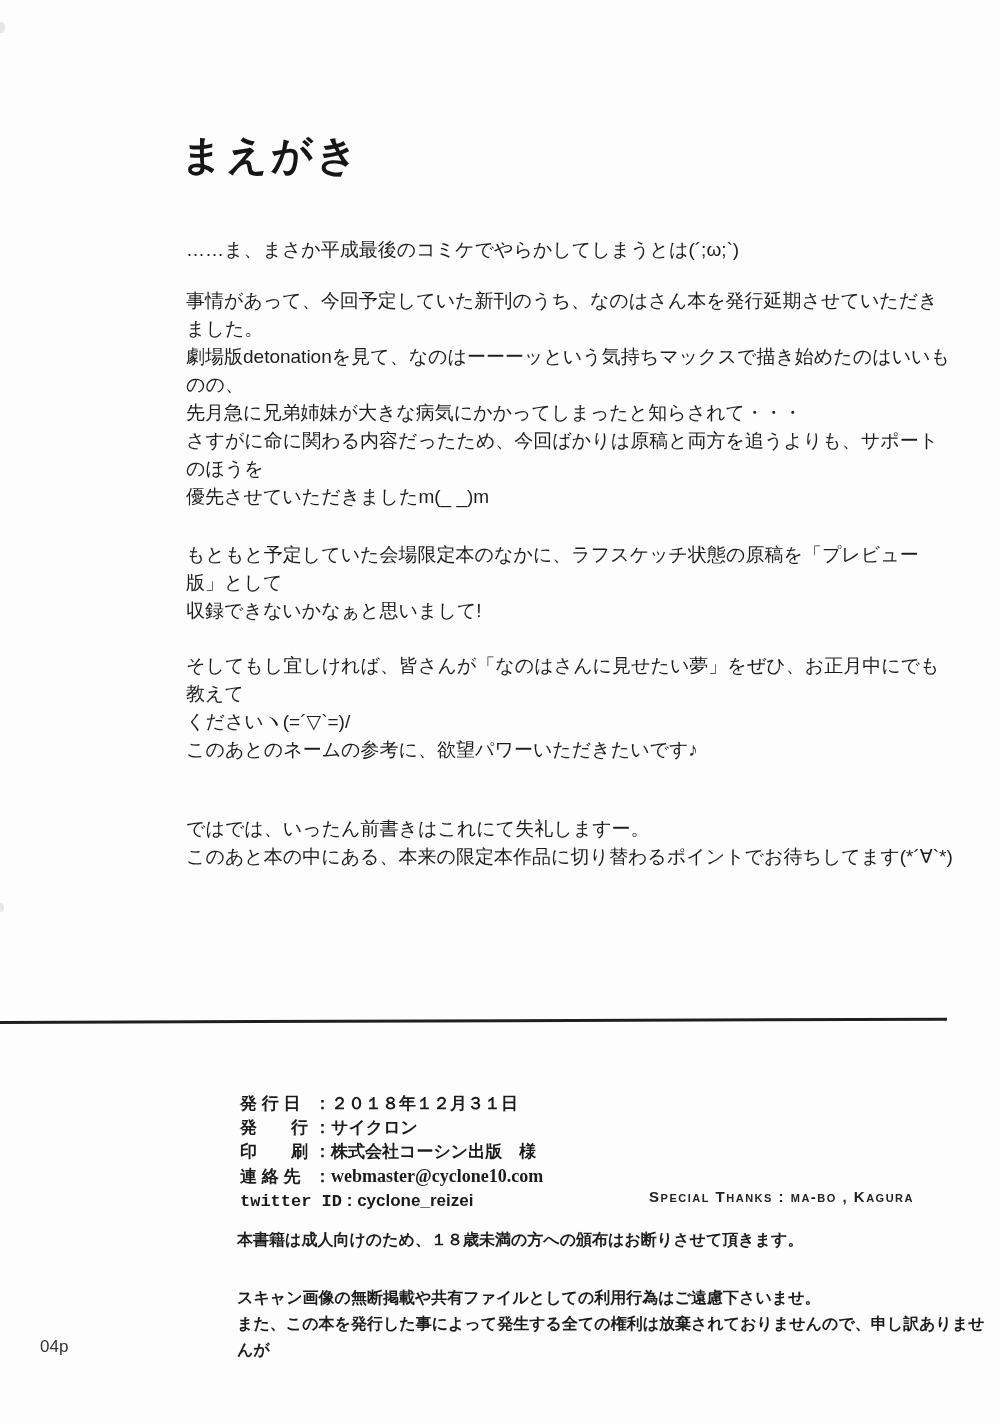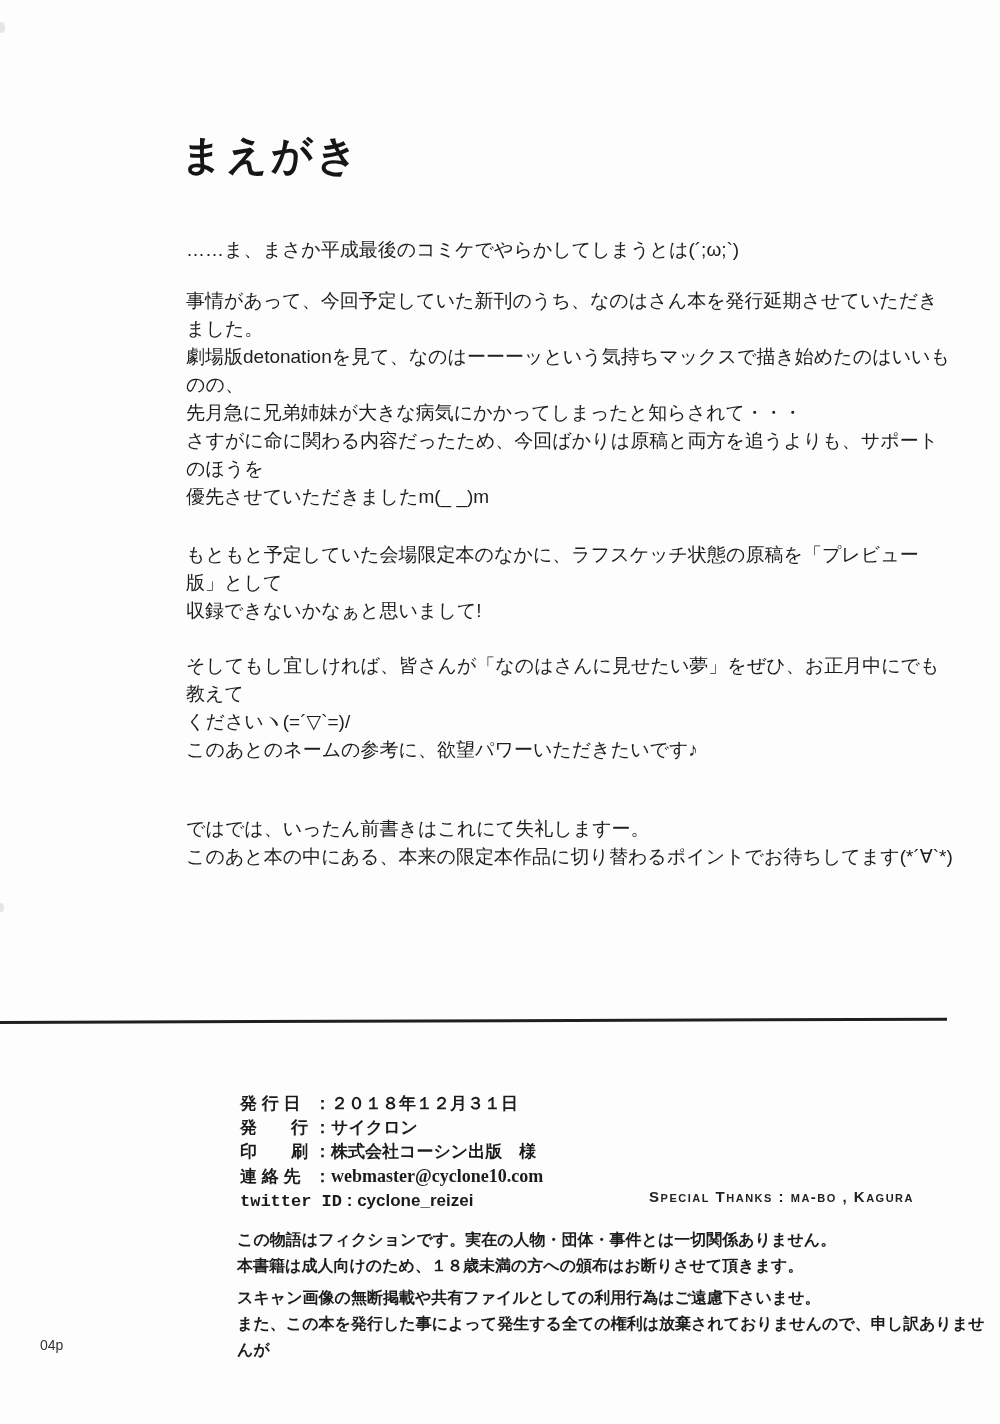--- a/index.html
+++ b/index.html
@@ -100,21 +100,21 @@
     font-weight: bold;
     color: #1d1d1d;
   }
   .disclaimer .line { display: block; }
   .disclaimer.d1 { top: 1227px; }
   .disclaimer.d2 { top: 1285px; }
   .page-number {
     position: absolute;
     left: 40px;
     top: 1337px;
-    font-size: 14px;
+    font-size: 17px;
     color: #333;
   }
   
   .smudge { position: absolute; background: #c9c9c9; opacity: 0.45; border-radius: 50%; }
   .smudge.s1 { left: -2px; top: 22px; width: 7px; height: 11px; }
   .smudge.s2 { left: -2px; top: 903px; width: 6px; height: 9px; }
 </style>
 </head>
 <body>
 
@@ -158,21 +158,20 @@
     <div class="colophon-row r0"><span class="c-label">発 行 日</span><span class="c-sep">：</span><span class="c-value">２０１８年１２月３１日</span></div>
     <div class="colophon-row r1"><span class="c-label">発　　行</span><span class="c-sep">：</span><span class="c-value">サイクロン</span></div>
     <div class="colophon-row r2"><span class="c-label">印　　刷</span><span class="c-sep">：</span><span class="c-value">株式会社コーシン出版　様</span></div>
     <div class="colophon-row r3"><span class="c-label">連 絡 先</span><span class="c-sep">：</span><span class="c-value c-serif-value">webmaster@cyclone10.com</span></div>
     <div class="colophon-row r4"><span class="c-label">twitter ID</span><span class="c-sep"> : </span><span class="c-value">cyclone_reizei</span></div>
   </div>
 
   <div class="special-thanks">Special Thanks : ma-bo , Kagura</div>
 
   <div class="disclaimer d1">
-    <span class="line">この物語はフィクションです。実在の人物・団体・事件とは一切関係ありません。</span>
     <span class="line">本書籍は成人向けのため、１８歳未満の方への頒布はお断りさせて頂きます。</span>
   </div>
 
   <div class="disclaimer d2">
     <span class="line">スキャン画像の無断掲載や共有ファイルとしての利用行為はご遠慮下さいませ。</span>
     <span class="line">また、この本を発行した事によって発生する全ての権利は放棄されておりませんので、申し訳ありませんが</span>
   </div>
 
   <div class="page-number">04p</div>
 

